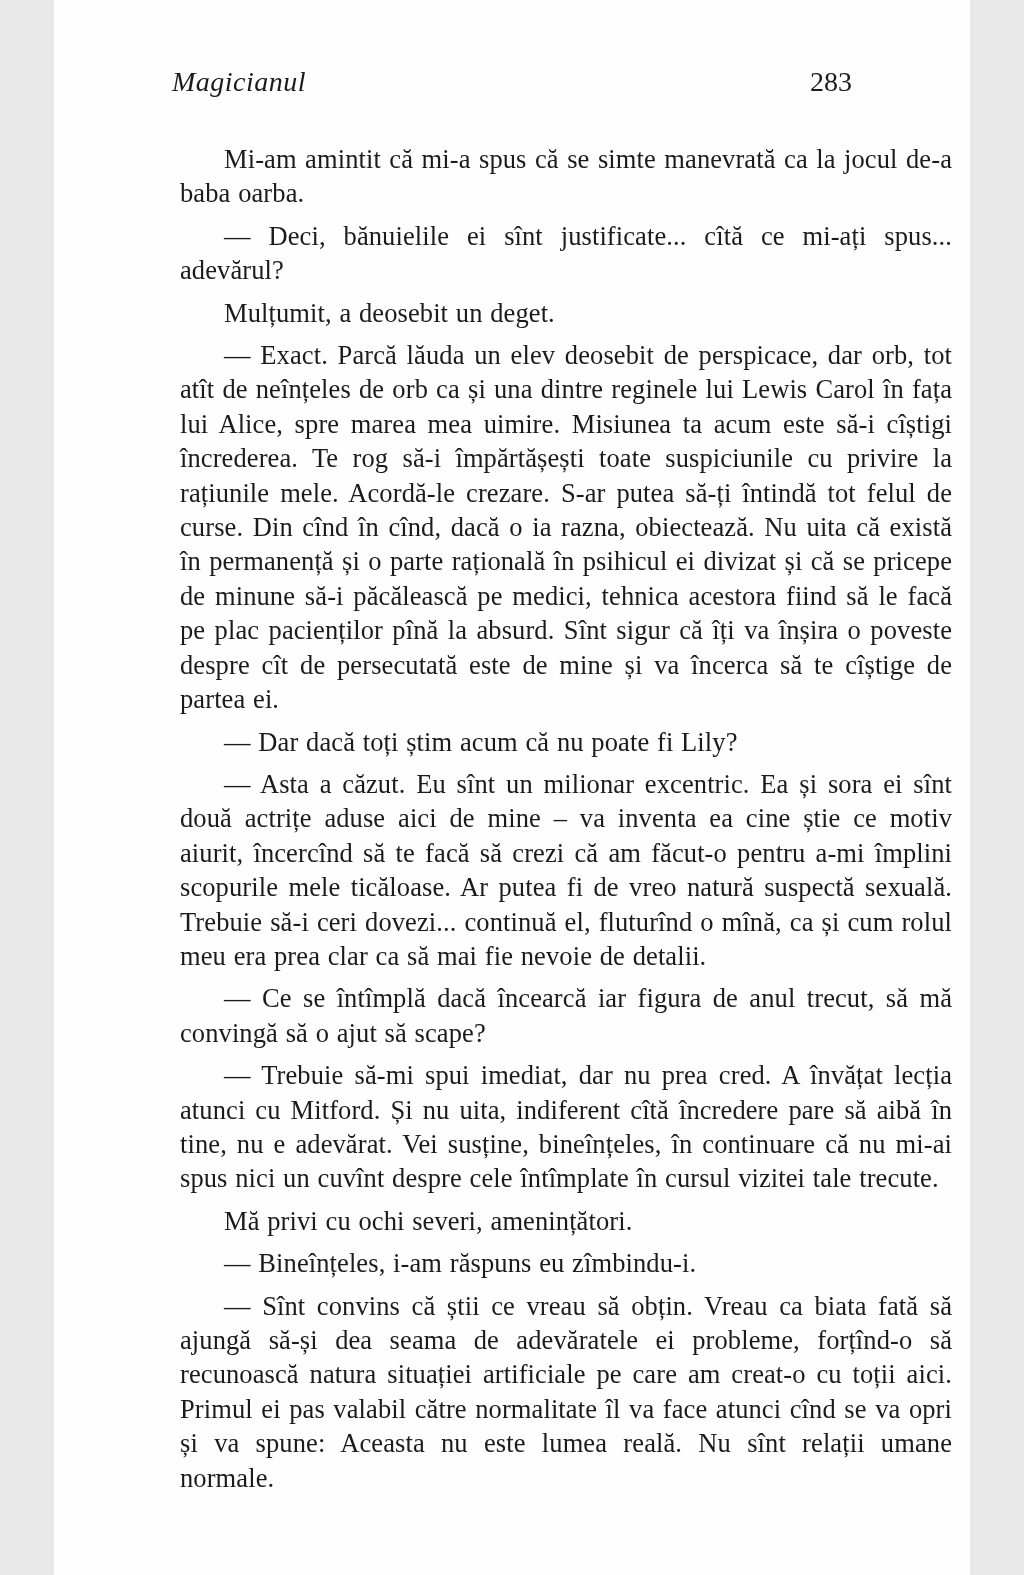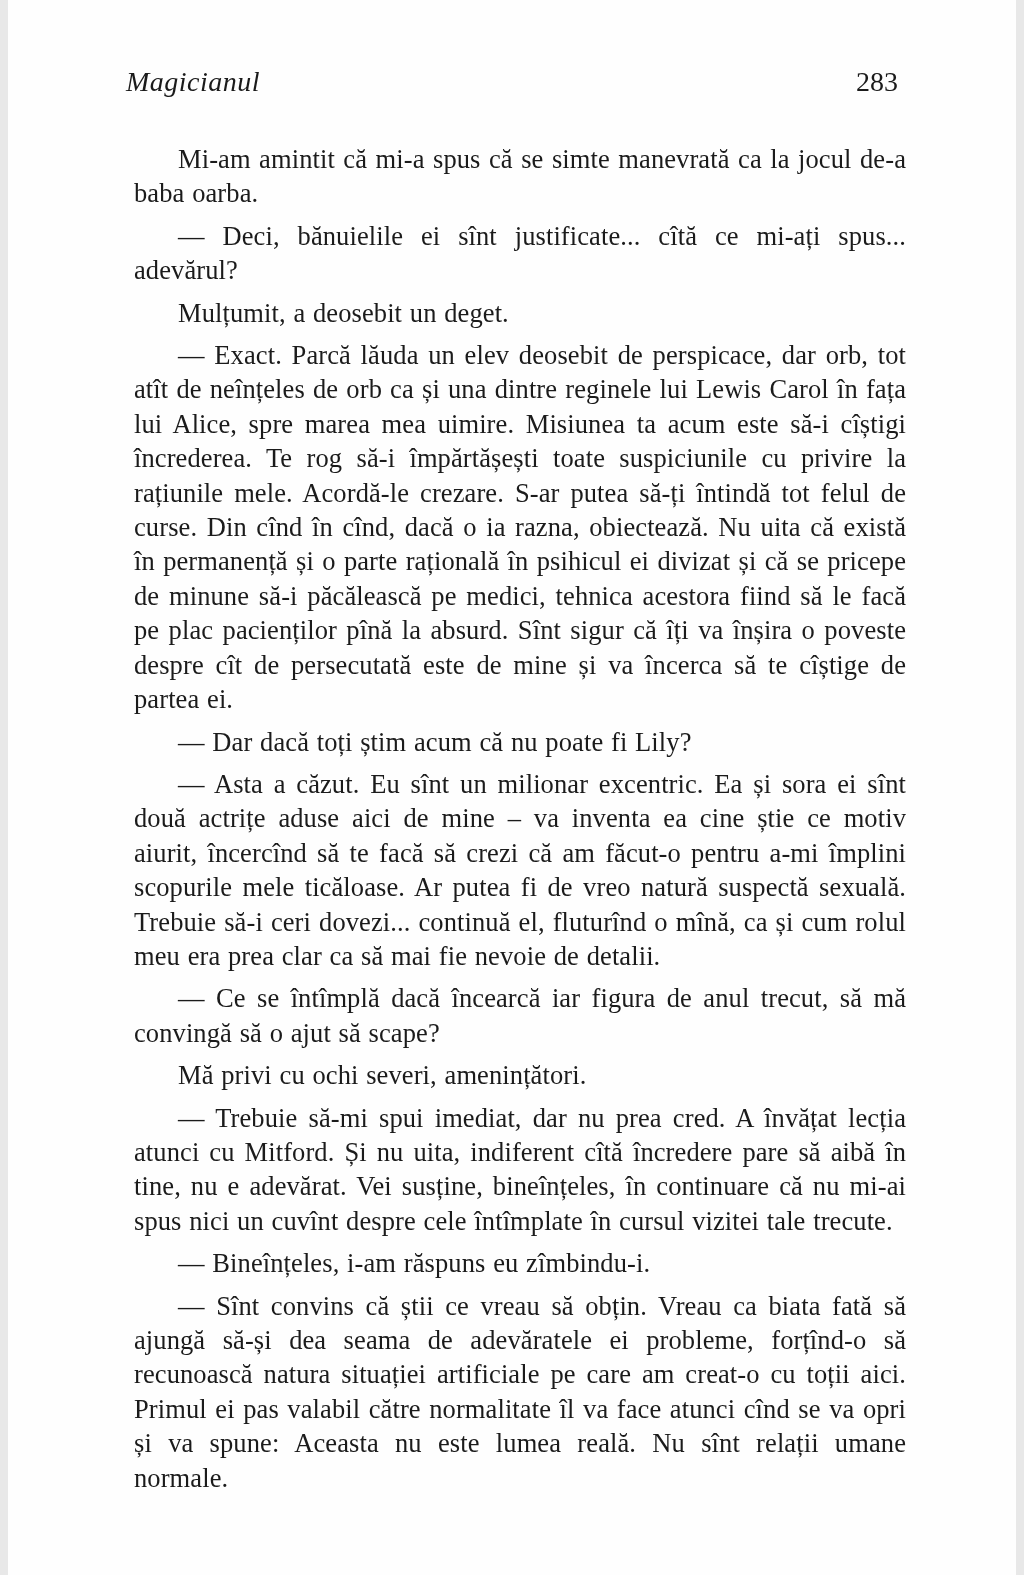--- a/index.html
+++ b/index.html
@@ -2,21 +2,21 @@
 <html><head>
 <meta charset="utf-8">
 <style>
   html, body {
     margin: 0;
     padding: 0;
     background: #e8e8e8;
   }
   .page {
     position: relative;
-    width: 1008px;
+    width: 916px;
     height: 1575px;
     margin: 0 auto;
     background: var(--paper, #ffffff);
     color: var(--ink, #1b1b1b);
     font-family: "Liberation Serif", "DejaVu Serif", serif;
     overflow: hidden;
   }
   .running-head {
     position: absolute;
     top: 66px;
@@ -64,19 +64,19 @@
   </div>
 
   <div class="body-text">
     <p>Mi-am amintit că mi-a spus că se simte manevrată ca la jocul de-a baba oarba.</p>
     <p>— Deci, bănuielile ei sînt justificate... cîtă ce mi-ați spus... adevărul?</p>
     <p>Mulțumit, a deosebit un deget.</p>
     <p>— Exact. Parcă lăuda un elev deosebit de perspicace, dar orb, tot atît de neînțeles de orb ca și una dintre reginele lui Lewis Carol în fața lui Alice, spre marea mea uimire. Misiunea ta acum este să-i cîștigi încrederea. Te rog să-i împărtășești toate suspiciunile cu privire la rațiunile mele. Acordă-le crezare. S-ar putea să-ți întindă tot felul de curse. Din cînd în cînd, dacă o ia razna, obiectează. Nu uita că există în permanență și o parte rațională în psihicul ei divizat și că se pricepe de minune să-i păcălească pe medici, tehnica acestora fiind să le facă pe plac pacienților pînă la absurd. Sînt sigur că îți va înșira o poveste despre cît de persecutată este de mine și va încerca să te cîștige de partea ei.</p>
     <p>— Dar dacă toți știm acum că nu poate fi Lily?</p>
     <p>— Asta a căzut. Eu sînt un milionar excentric. Ea și sora ei sînt două actrițe aduse aici de mine – va inventa ea cine știe ce motiv aiurit, încercînd să te facă să crezi că am făcut-o pentru a-mi împlini scopurile mele ticăloase. Ar putea fi de vreo natură suspectă sexuală. Trebuie să-i ceri dovezi... continuă el, fluturînd o mînă, ca și cum rolul meu era prea clar ca să mai fie nevoie de detalii.</p>
     <p>— Ce se întîmplă dacă încearcă iar figura de anul trecut, să mă convingă să o ajut să scape?</p>
+    <p>— Trebuie să-mi spui imediat, dar nu prea cred. A învățat lecția atunci cu Mitford. Și nu uita, indiferent cîtă încredere pare să aibă în tine, nu e adevărat. Vei susține, bineînțeles, în continuare că nu mi-ai spus nici un cuvînt despre cele întîmplate în cursul vizitei tale trecute.</p>
     <p>Mă privi cu ochi severi, amenințători.</p>
-    <p>— Trebuie să-mi spui imediat, dar nu prea cred. A învățat lecția atunci cu Mitford. Și nu uita, indiferent cîtă încredere pare să aibă în tine, nu e adevărat. Vei susține, bineînțeles, în continuare că nu mi-ai spus nici un cuvînt despre cele întîmplate în cursul vizitei tale trecute.</p>
     <p>— Bineînțeles, i-am răspuns eu zîmbindu-i.</p>
     <p>— Sînt convins că știi ce vreau să obțin. Vreau ca biata fată să ajungă să-și dea seama de adevăratele ei probleme, forțînd-o să recunoască natura situației artificiale pe care am creat-o cu toții aici. Primul ei pas valabil către normalitate îl va face atunci cînd se va opri și va spune: Aceasta nu este lumea reală. Nu sînt relații umane normale.</p>
   </div>
 
 </div>
 
 </body></html>

